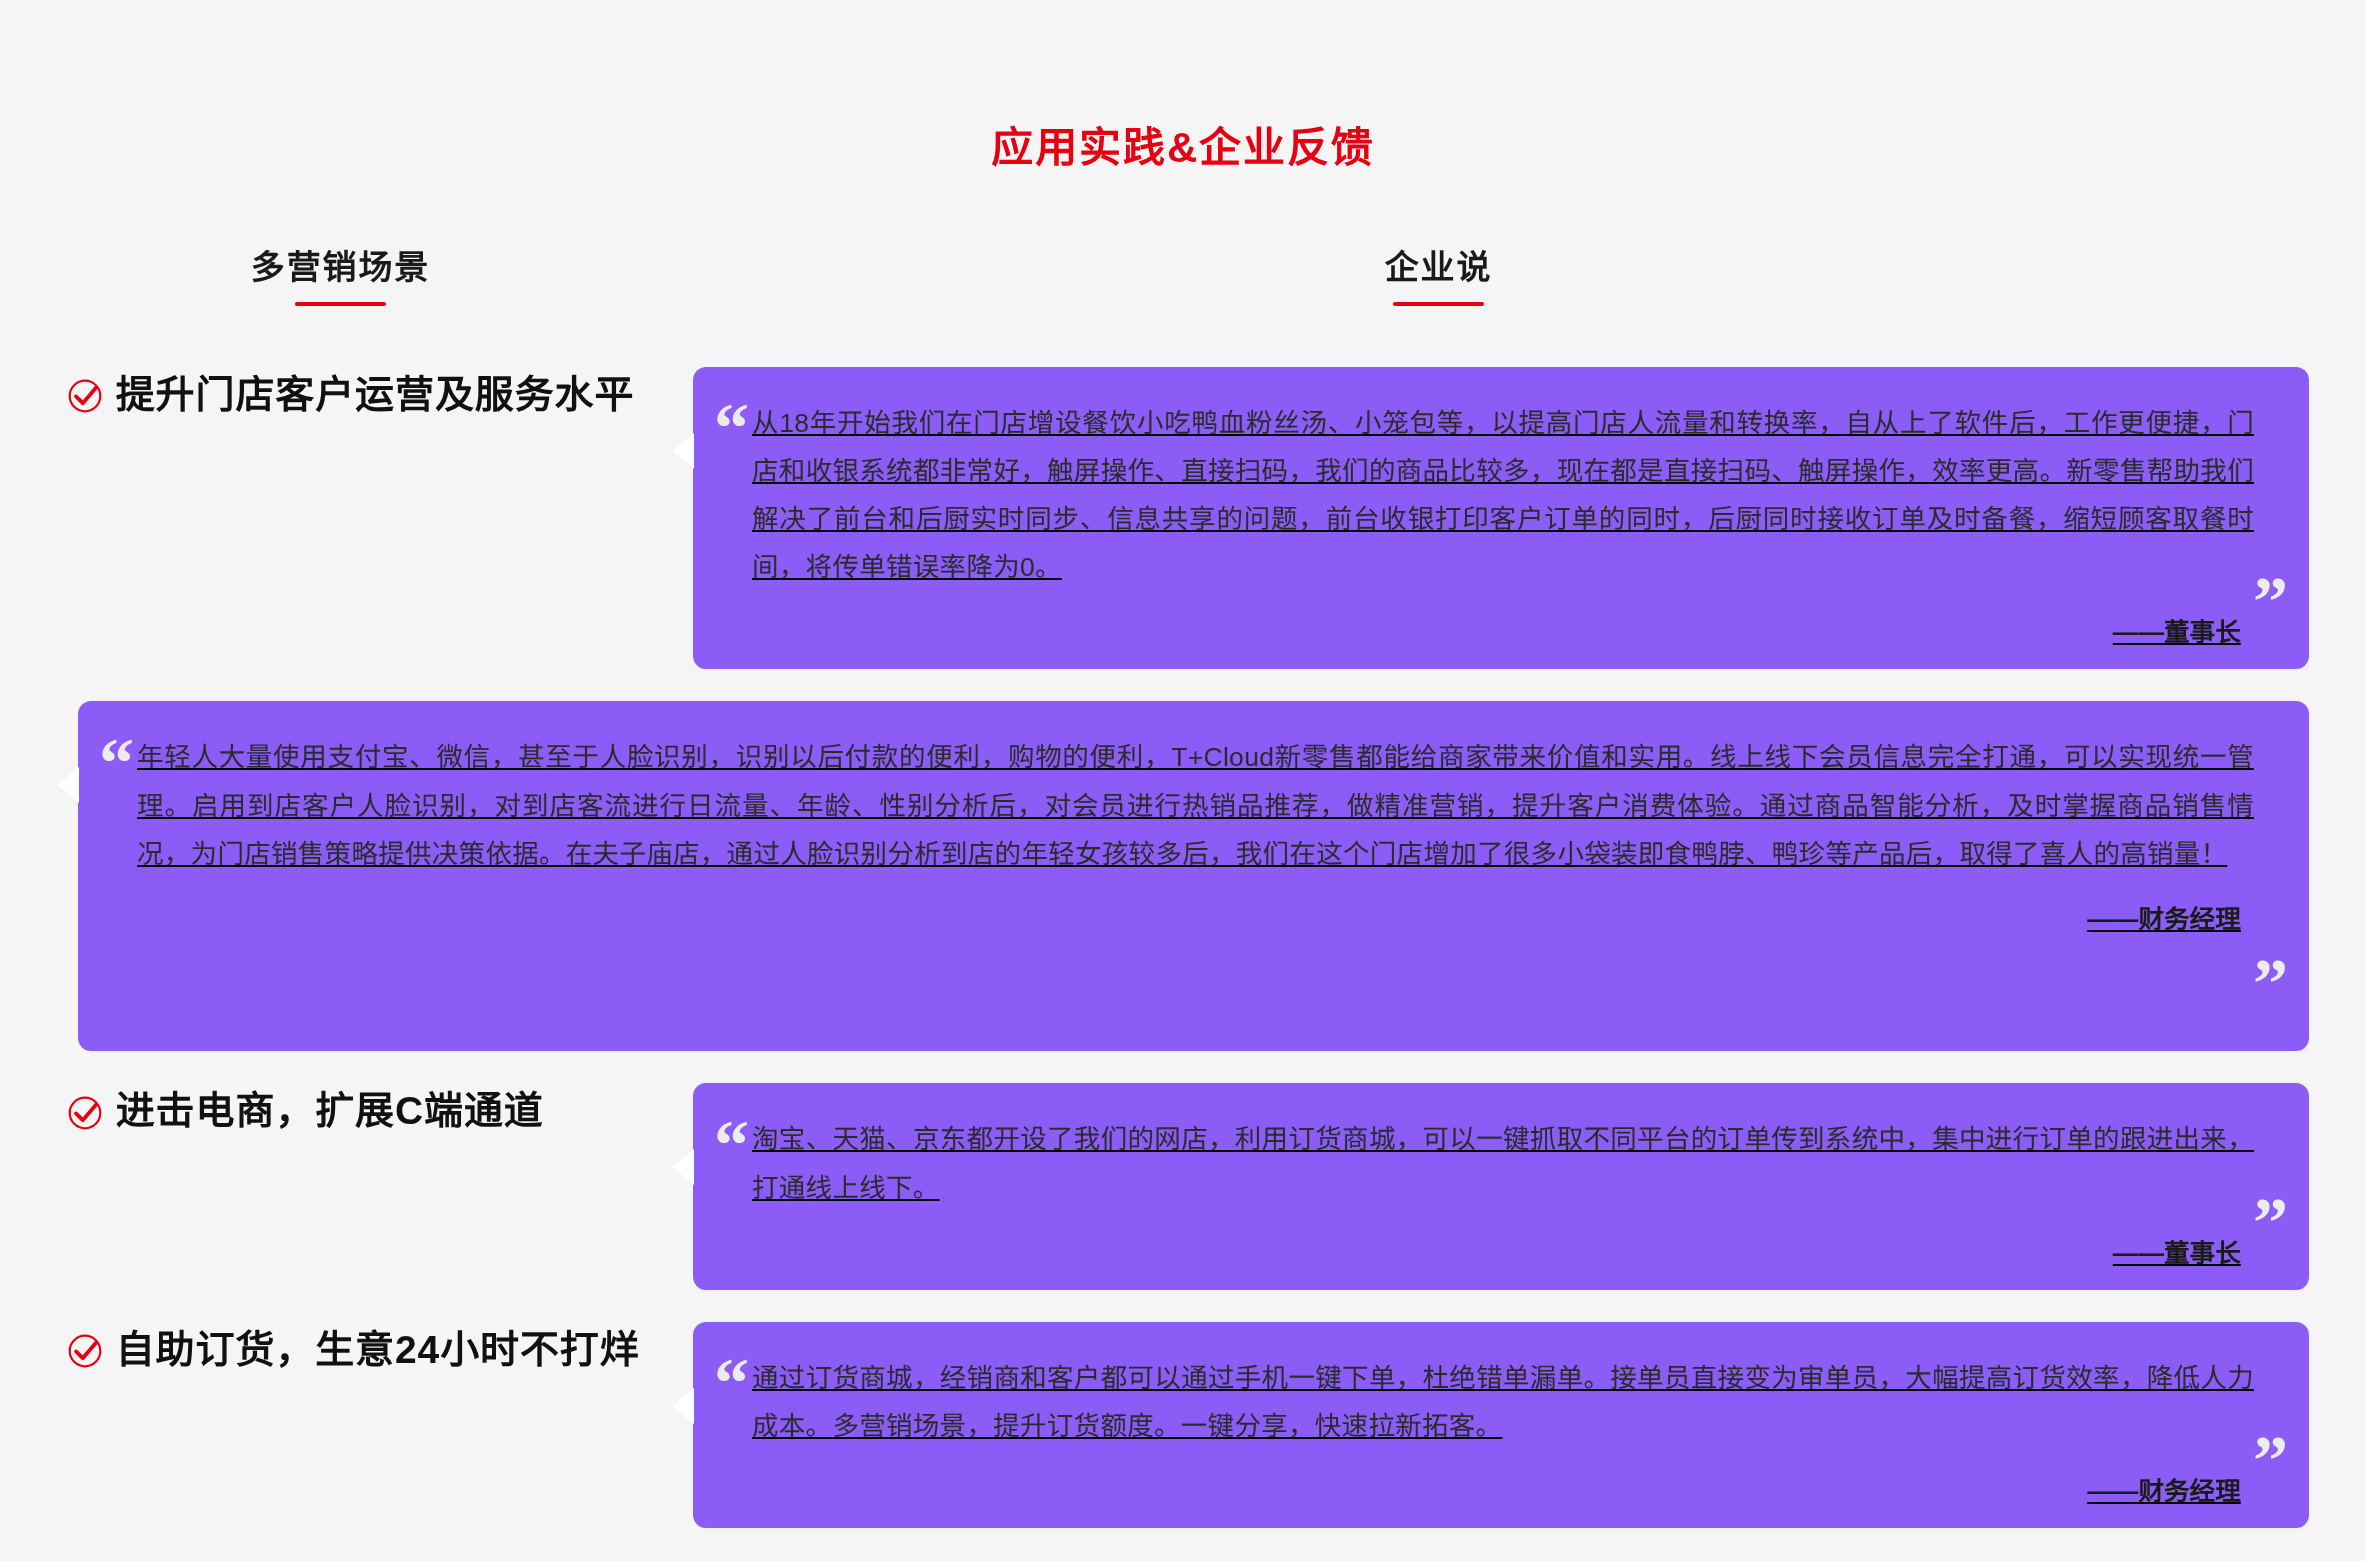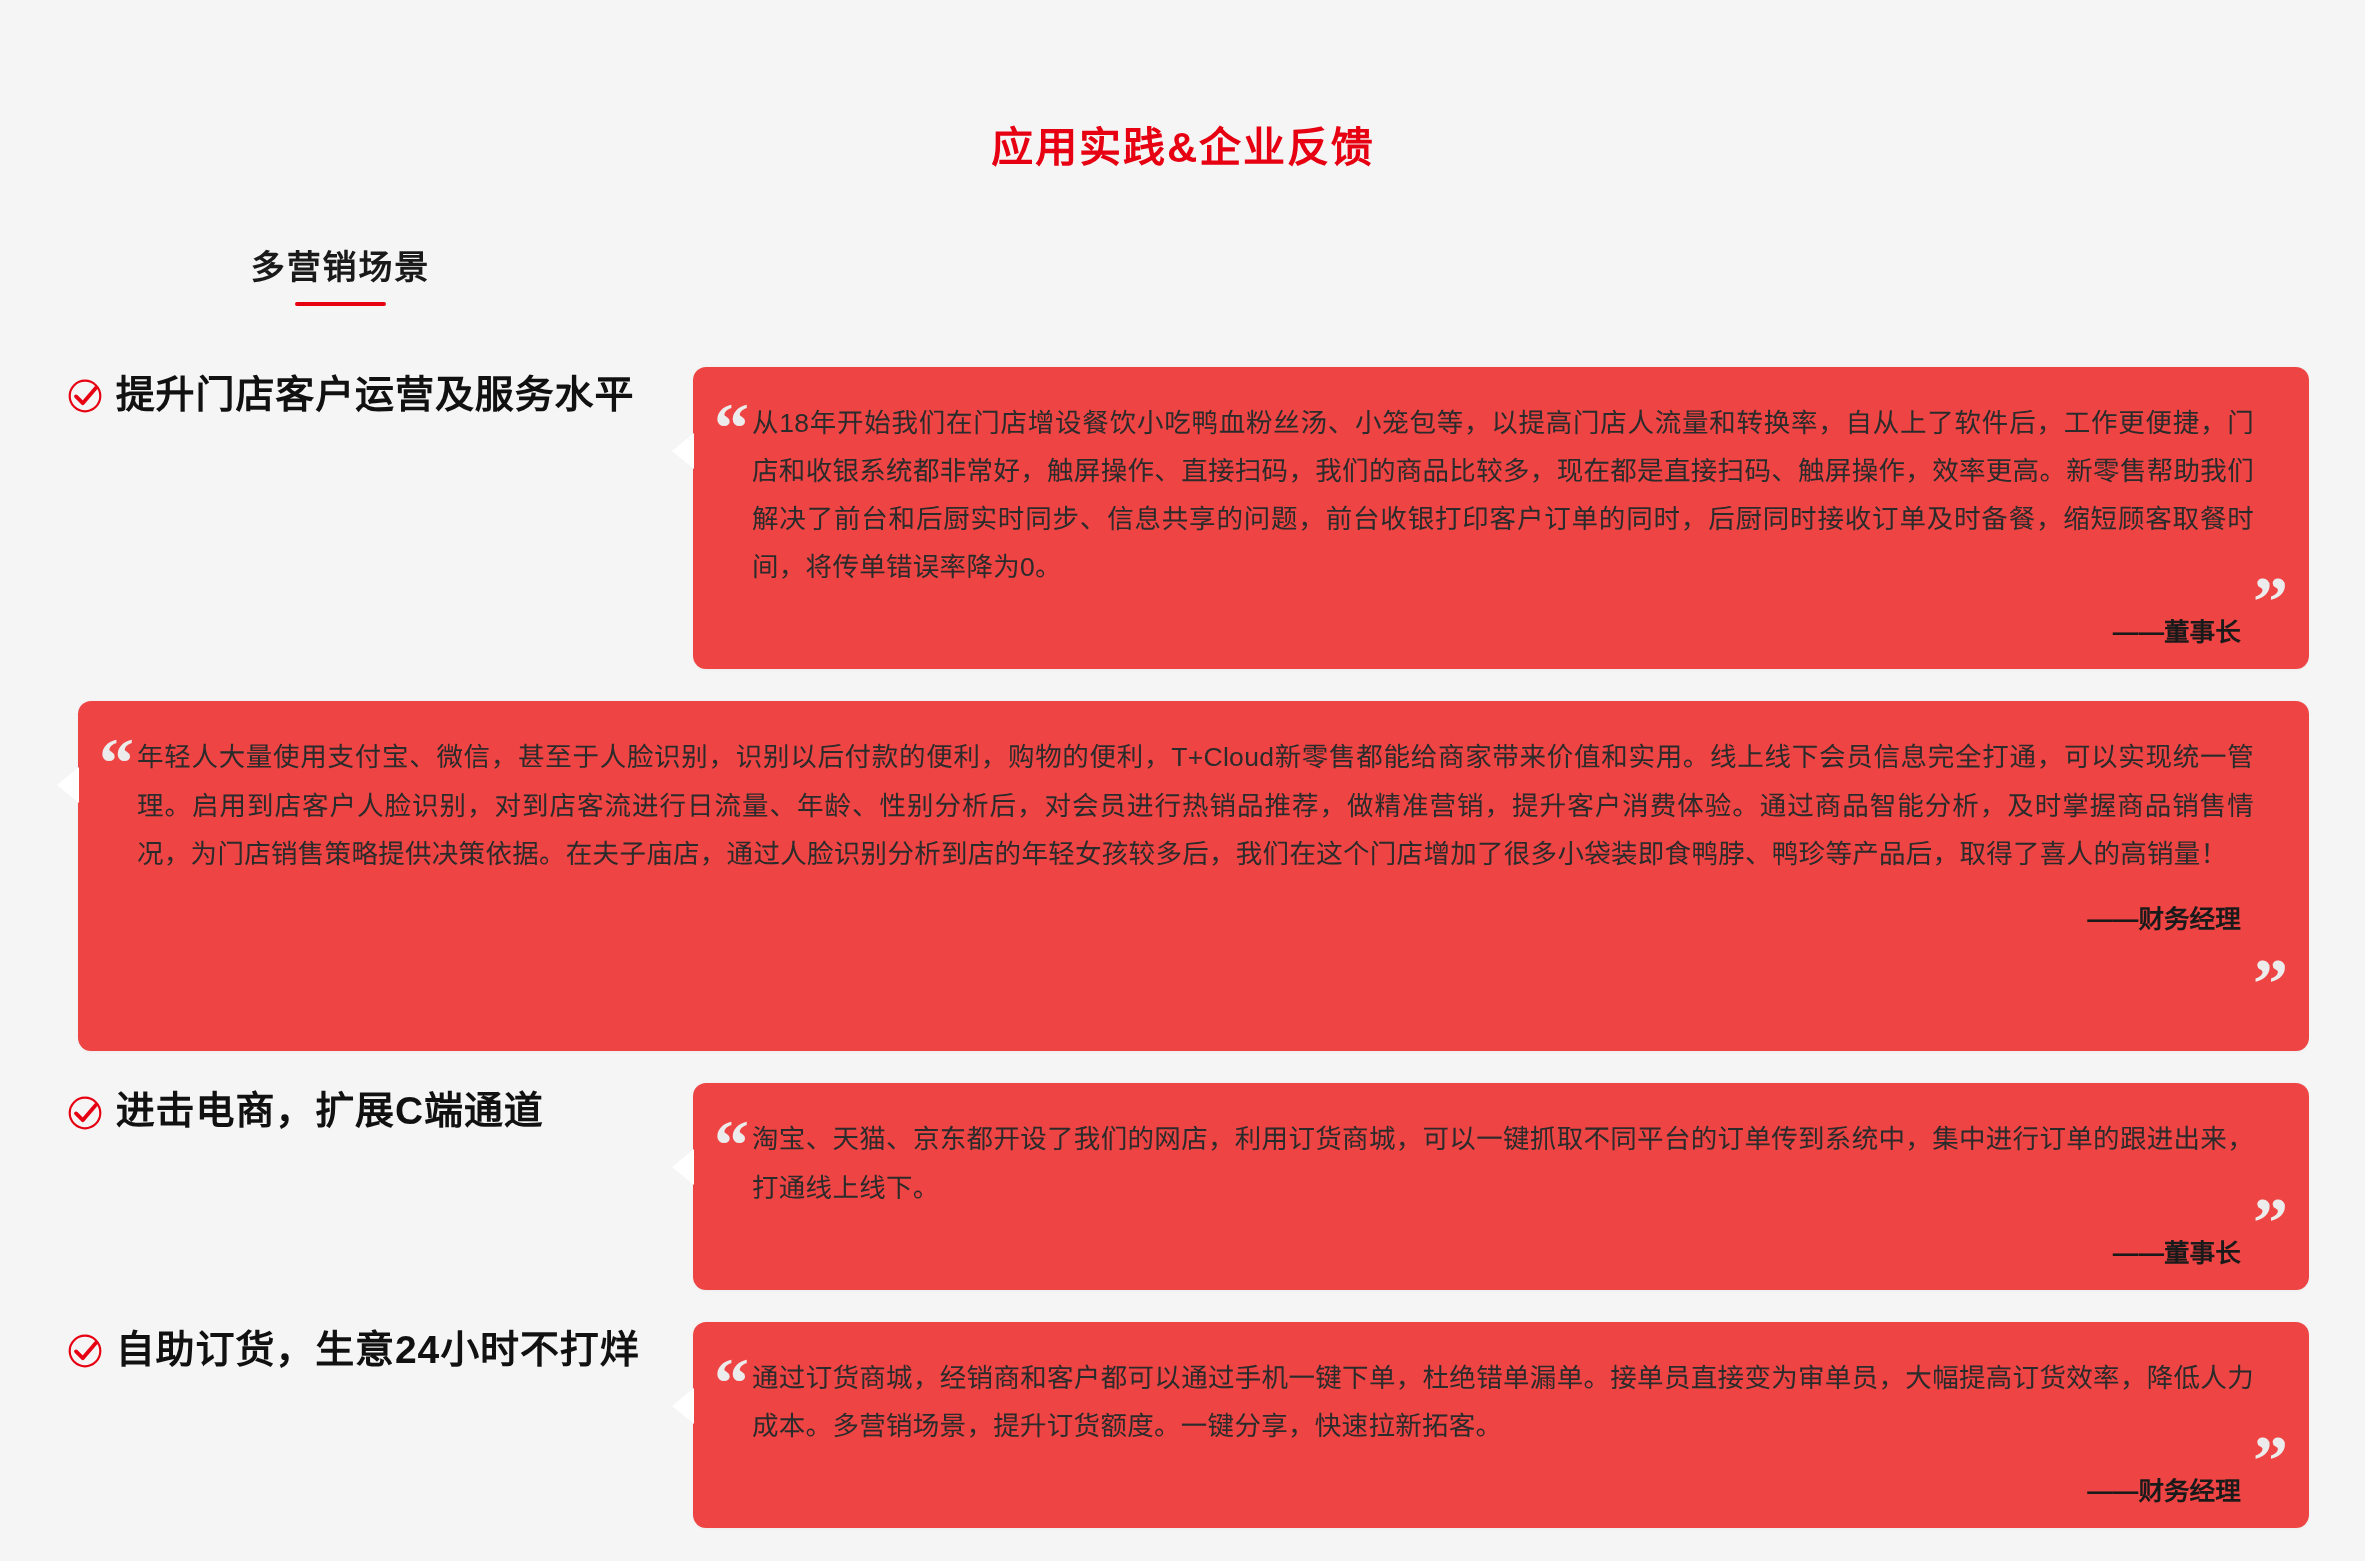--- a/index.html
+++ b/index.html
@@ -94,25 +94,26 @@
   }
 
   
   .row-right {
     position: relative;
     flex: 1 1 auto;
     margin-left: 21px;
   }
   .card {
     position: relative;
-    background: #ef4444;
+    background: #8b5cf6;
     border-radius: 13.2px;
     padding: 32px 55px 21px 59px;
     box-sizing: border-box;
     box-shadow: 0 0.9px 2.8px rgba(0,0,0,0.04);
+    text-decoration: underline;
   }
   
   .card::before {
     content: "";
     position: absolute;
     left: -21px;
     top: 66px;
     width: 0;
     height: 0;
     border-top: 18px solid transparent;
@@ -162,20 +163,24 @@
 
 <div class="page">
 
   <h1 class="main-title">应用实践&amp;企业反馈</h1>
 
   <div class="col-heads">
     <div class="col-head" id="head-left">
       <div class="ch-text">多营销场景</div>
       <div class="ch-rule"></div>
     </div>
+    <div class="col-head" id="head-right">
+      <div class="ch-text">企业说</div>
+      <div class="ch-rule"></div>
+    </div>
   </div>
 
   <div class="rows">
 
     <div class="row row-1">
       <div class="row-left">
         <span class="check-icon">
           <svg viewBox="0 0 40 40" width="36" height="36" aria-hidden="true">
             <circle cx="20" cy="20" r="17" fill="none" stroke="#e60012" stroke-width="2.4"></circle>
             <path d="M10 20.5 L17.5 28 L32 11" fill="none" stroke="#e60012" stroke-width="4.2" stroke-linecap="round" stroke-linejoin="round"></path>

